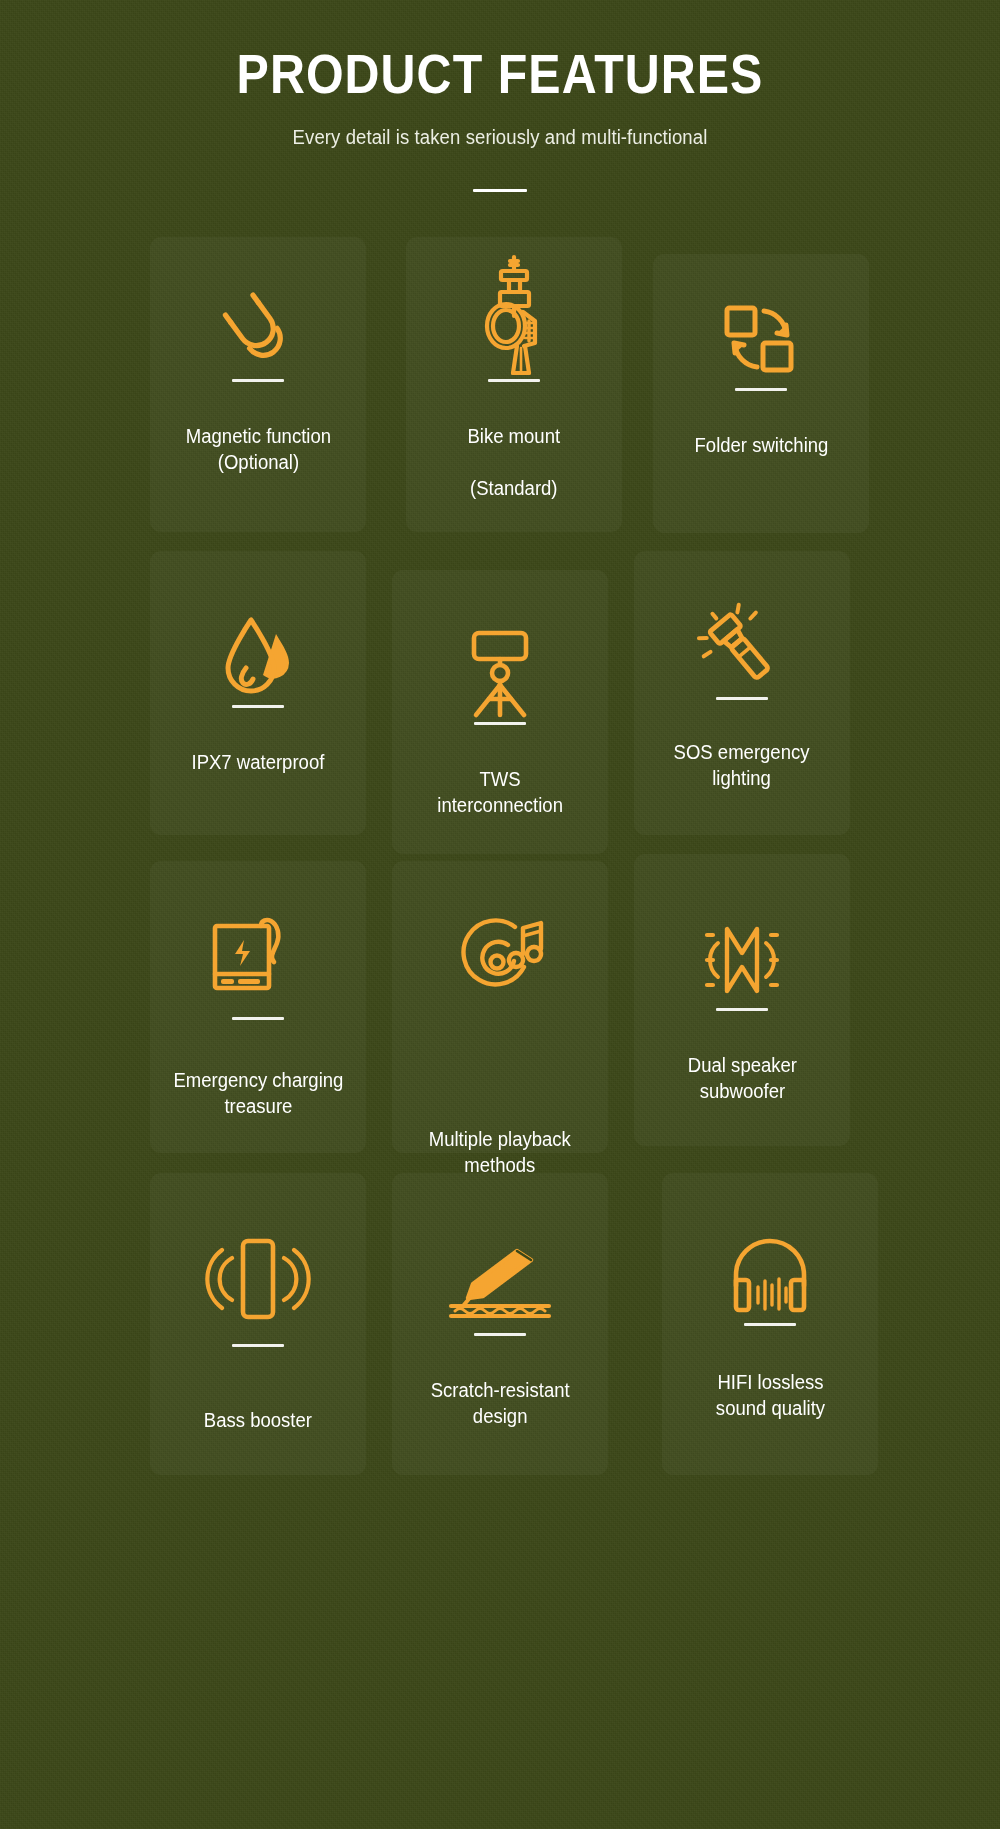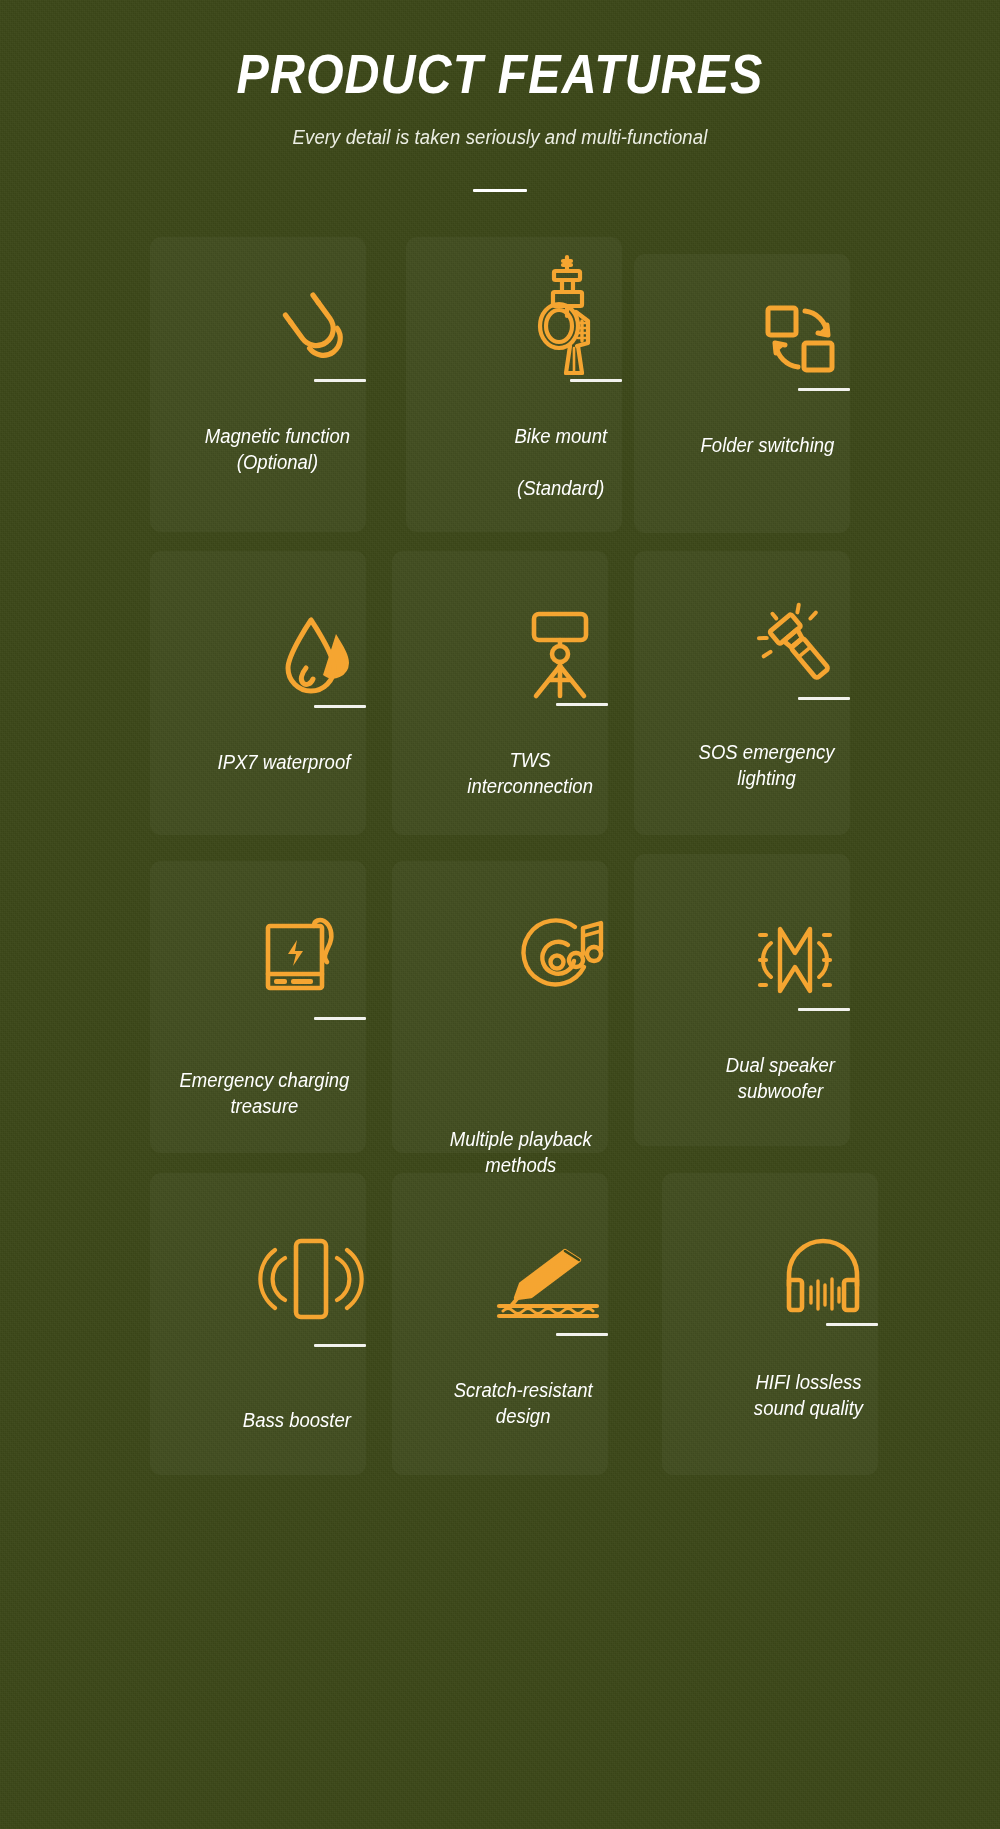--- a/index.html
+++ b/index.html
@@ -22,21 +22,21 @@
     inset:0;
     pointer-events:none;
     opacity:.5;
     background-image:
       repeating-linear-gradient(0deg,   rgba(255,255,255,.030) 0px, rgba(255,255,255,.030) 1px, rgba(0,0,0,.030) 1px, rgba(0,0,0,.030) 2px),
       repeating-linear-gradient(90deg,  rgba(255,255,255,.026) 0px, rgba(255,255,255,.026) 1px, rgba(0,0,0,.026) 1px, rgba(0,0,0,.026) 2px),
       repeating-linear-gradient(45deg,  rgba(255,255,255,.014) 0px, rgba(255,255,255,.014) 2px, rgba(0,0,0,.014) 2px, rgba(0,0,0,.014) 4px);
     z-index:0;
   }
 
-  .page { position:relative; z-index:1;font-style:italic; }
+  .page { position:relative; z-index:1; }
 
   
   .header { text-align:center; padding-top:46px; }
 
   .title {
     color:#ffffff;
     font-size:55px;
     font-weight:bold;
     letter-spacing:1.2px;
     line-height:1.05;
@@ -69,21 +69,21 @@
     padding-top:44px;
   }
 
   .card {
     position:absolute;
     width:216px;
     background:rgba(255,255,255,.035);
     border-radius:11px;
     display:flex;
     flex-direction:column;
-    align-items:flex-end;
+    align-items:center;
   }
 
   .icon-wrap {
     width:96px;
     height:96px;
     display:flex;
     align-items:center;
     justify-content:center;
   }
   .icon-wrap svg { display:block; overflow:visible; }
@@ -158,21 +158,21 @@
           <path d="M48 93 v25" stroke-width="2.6"></path>
           <path d="M40 118 h16"></path>
         </svg>
       </div>
       <div class="divider"></div>
       <div class="card-label" style="margin-top:42px;">Bike mount
 
 (Standard)</div>
     </div>
 
-    <div class="card" style="left:484px; top:62px; height:279px; padding-top:38px;">
+    <div class="card" style="left:503px; top:62px; height:279px; padding-top:38px;">
       <div class="icon-wrap">
         <svg width="74" height="70" viewBox="0 0 74 70" fill="none" stroke="#F5A531" stroke-width="5" stroke-linecap="round" stroke-linejoin="round">
           <rect x="3" y="3" width="28" height="27" rx="2.5"></rect>
           <rect x="39" y="38" width="28" height="27" rx="2.5"></rect>
           <path d="M40 6 a25 25 0 0 1 22 22"></path>
           <path d="M62 20 l1 10 -10 -2" fill="#F5A531" stroke-linejoin="round"></path>
           <path d="M33 62 a25 25 0 0 1 -22 -22"></path>
           <path d="M11 48 l-1 -10 10 2" fill="#F5A531" stroke-linejoin="round"></path>
         </svg>
       </div>
@@ -185,21 +185,21 @@
         <svg width="76" height="82" viewBox="0 0 76 82" fill="none" stroke="#F5A531" stroke-width="5" stroke-linecap="round" stroke-linejoin="round">
           <path d="M56 18 c8 13 13 21 13 29 a16 16 0 0 1 -26 12 l13 -41z" fill="#F5A531" stroke="none"></path>
           <path d="M31 4 C31 4 8 38 8 52 a23 23 0 0 0 46 0 C54 38 31 4 31 4z"></path>
           <path d="M26 52 c-5 6 -6 12 -3 15 3 3 8 1 10 -4"></path>
         </svg>
       </div>
       <div class="divider"></div>
       <div class="card-label" style="margin-top:42px;">IPX7 waterproof</div>
     </div>
 
-    <div class="card" style="left:242px; top:359px; height:284px; padding-top:56px;">
+    <div class="card" style="left:242px; top:378px; height:284px; padding-top:56px;">
       <div class="icon-wrap">
         <svg width="72" height="88" viewBox="0 0 72 88" fill="none" stroke="#F5A531" stroke-width="4.6" stroke-linecap="round" stroke-linejoin="round">
           <rect x="10" y="3" width="52" height="26" rx="5"></rect>
           <path d="M36 29 v6"></path>
           <circle cx="36" cy="43" r="8"></circle>
           <path d="M36 51 v9"></path>
           <path d="M36 55 L12 85"></path>
           <path d="M36 55 L60 85"></path>
           <path d="M36 55 v30"></path>
           <path d="M25 69 h22"></path>

